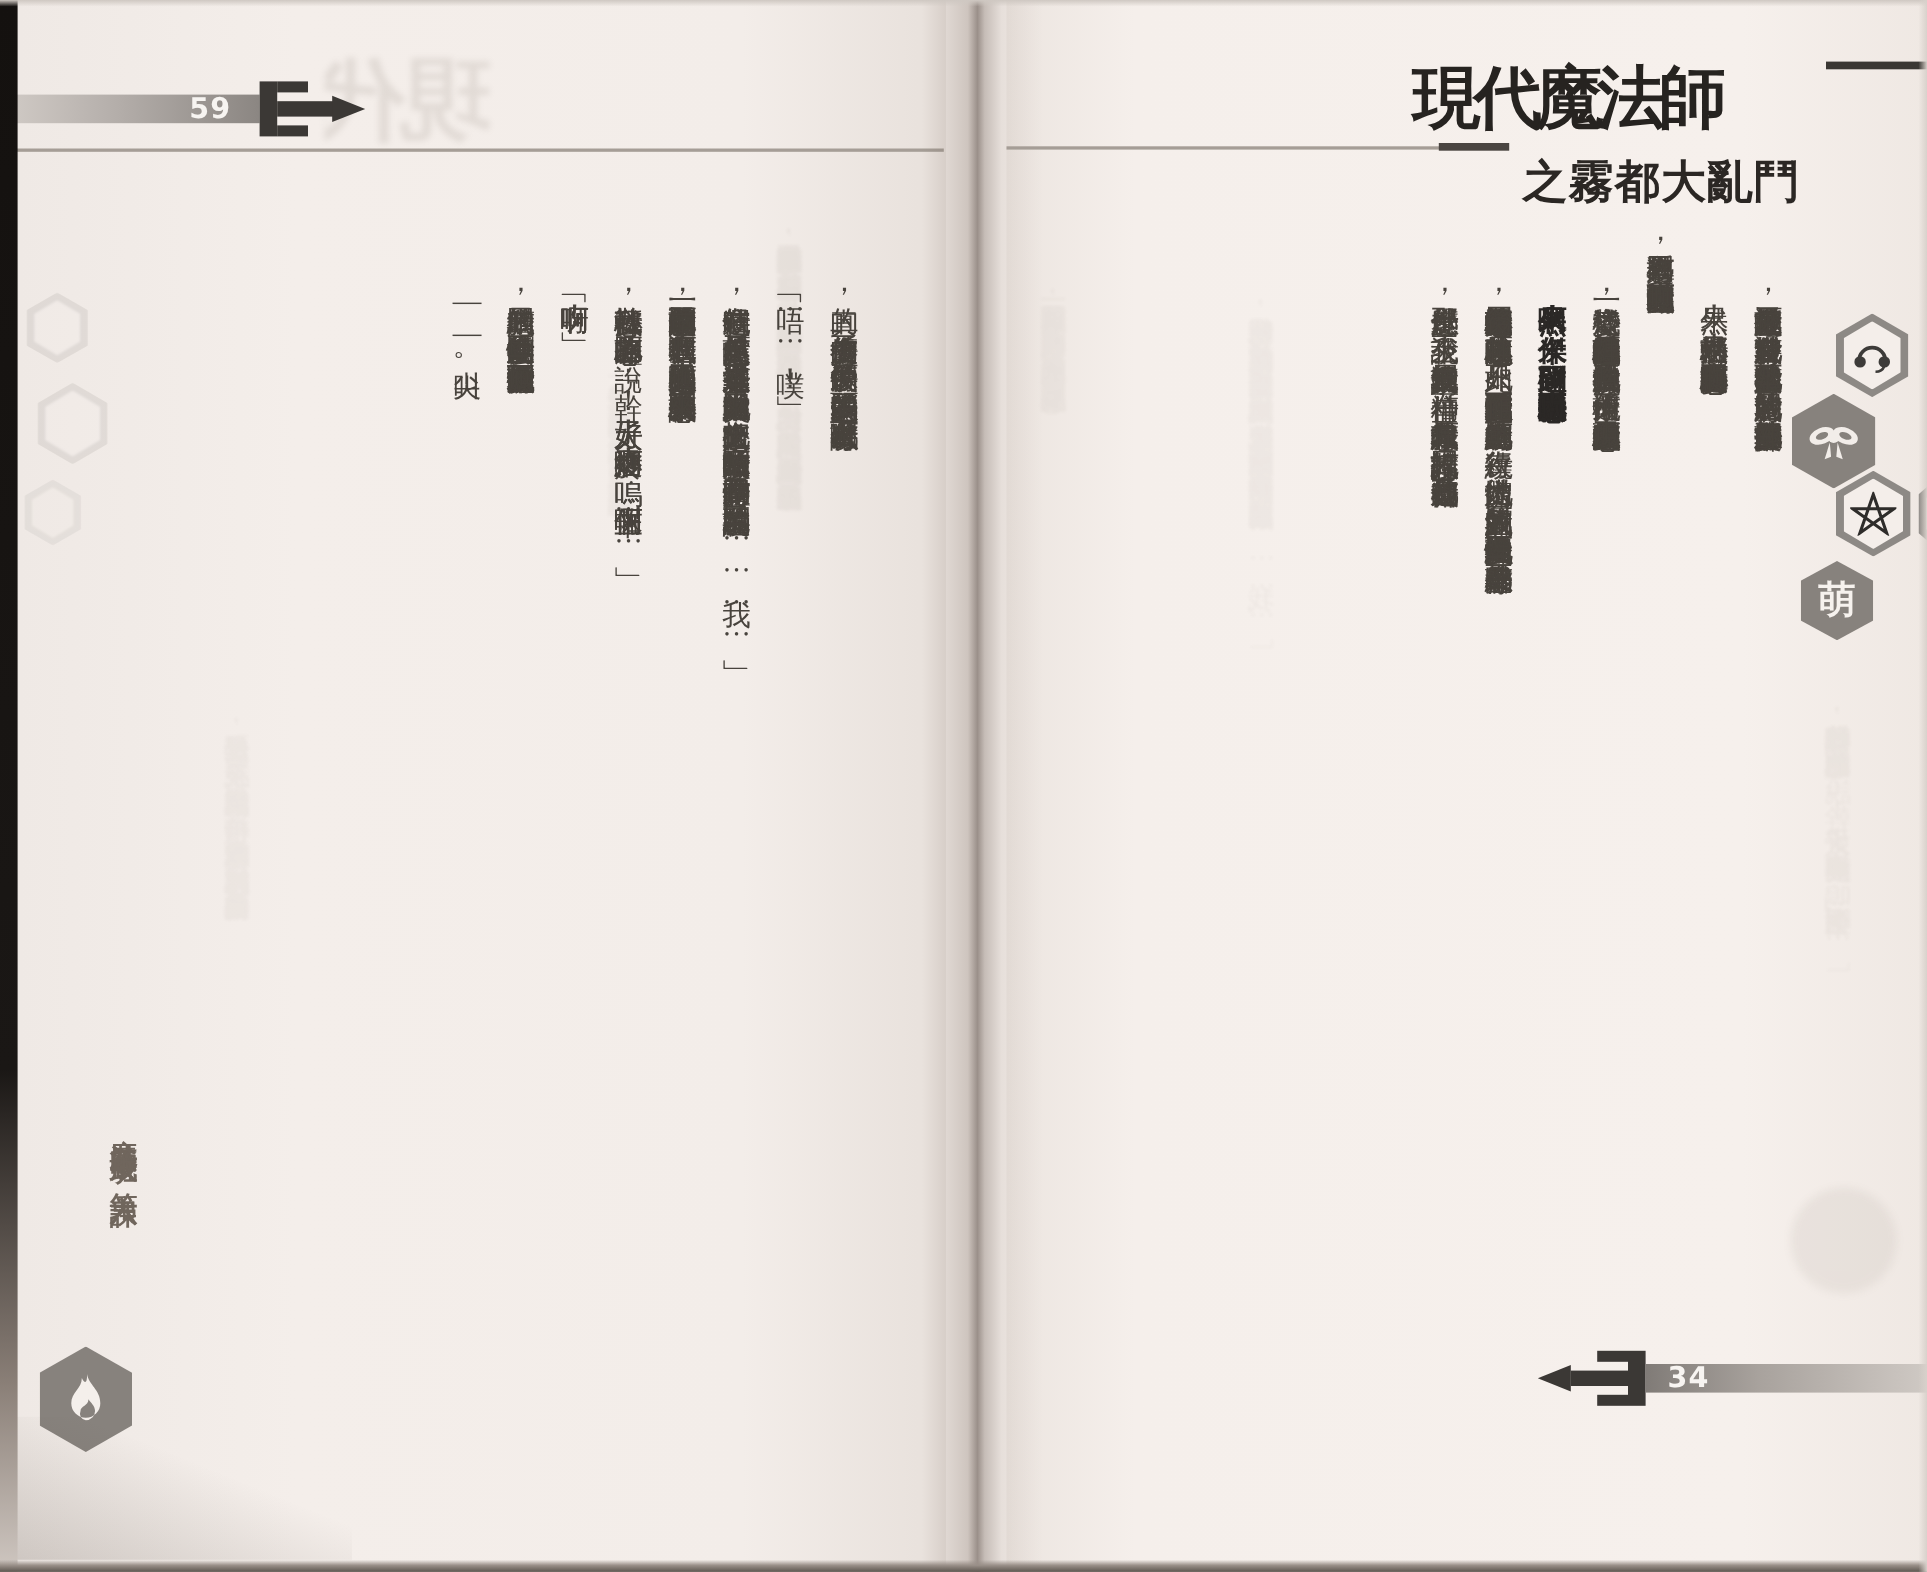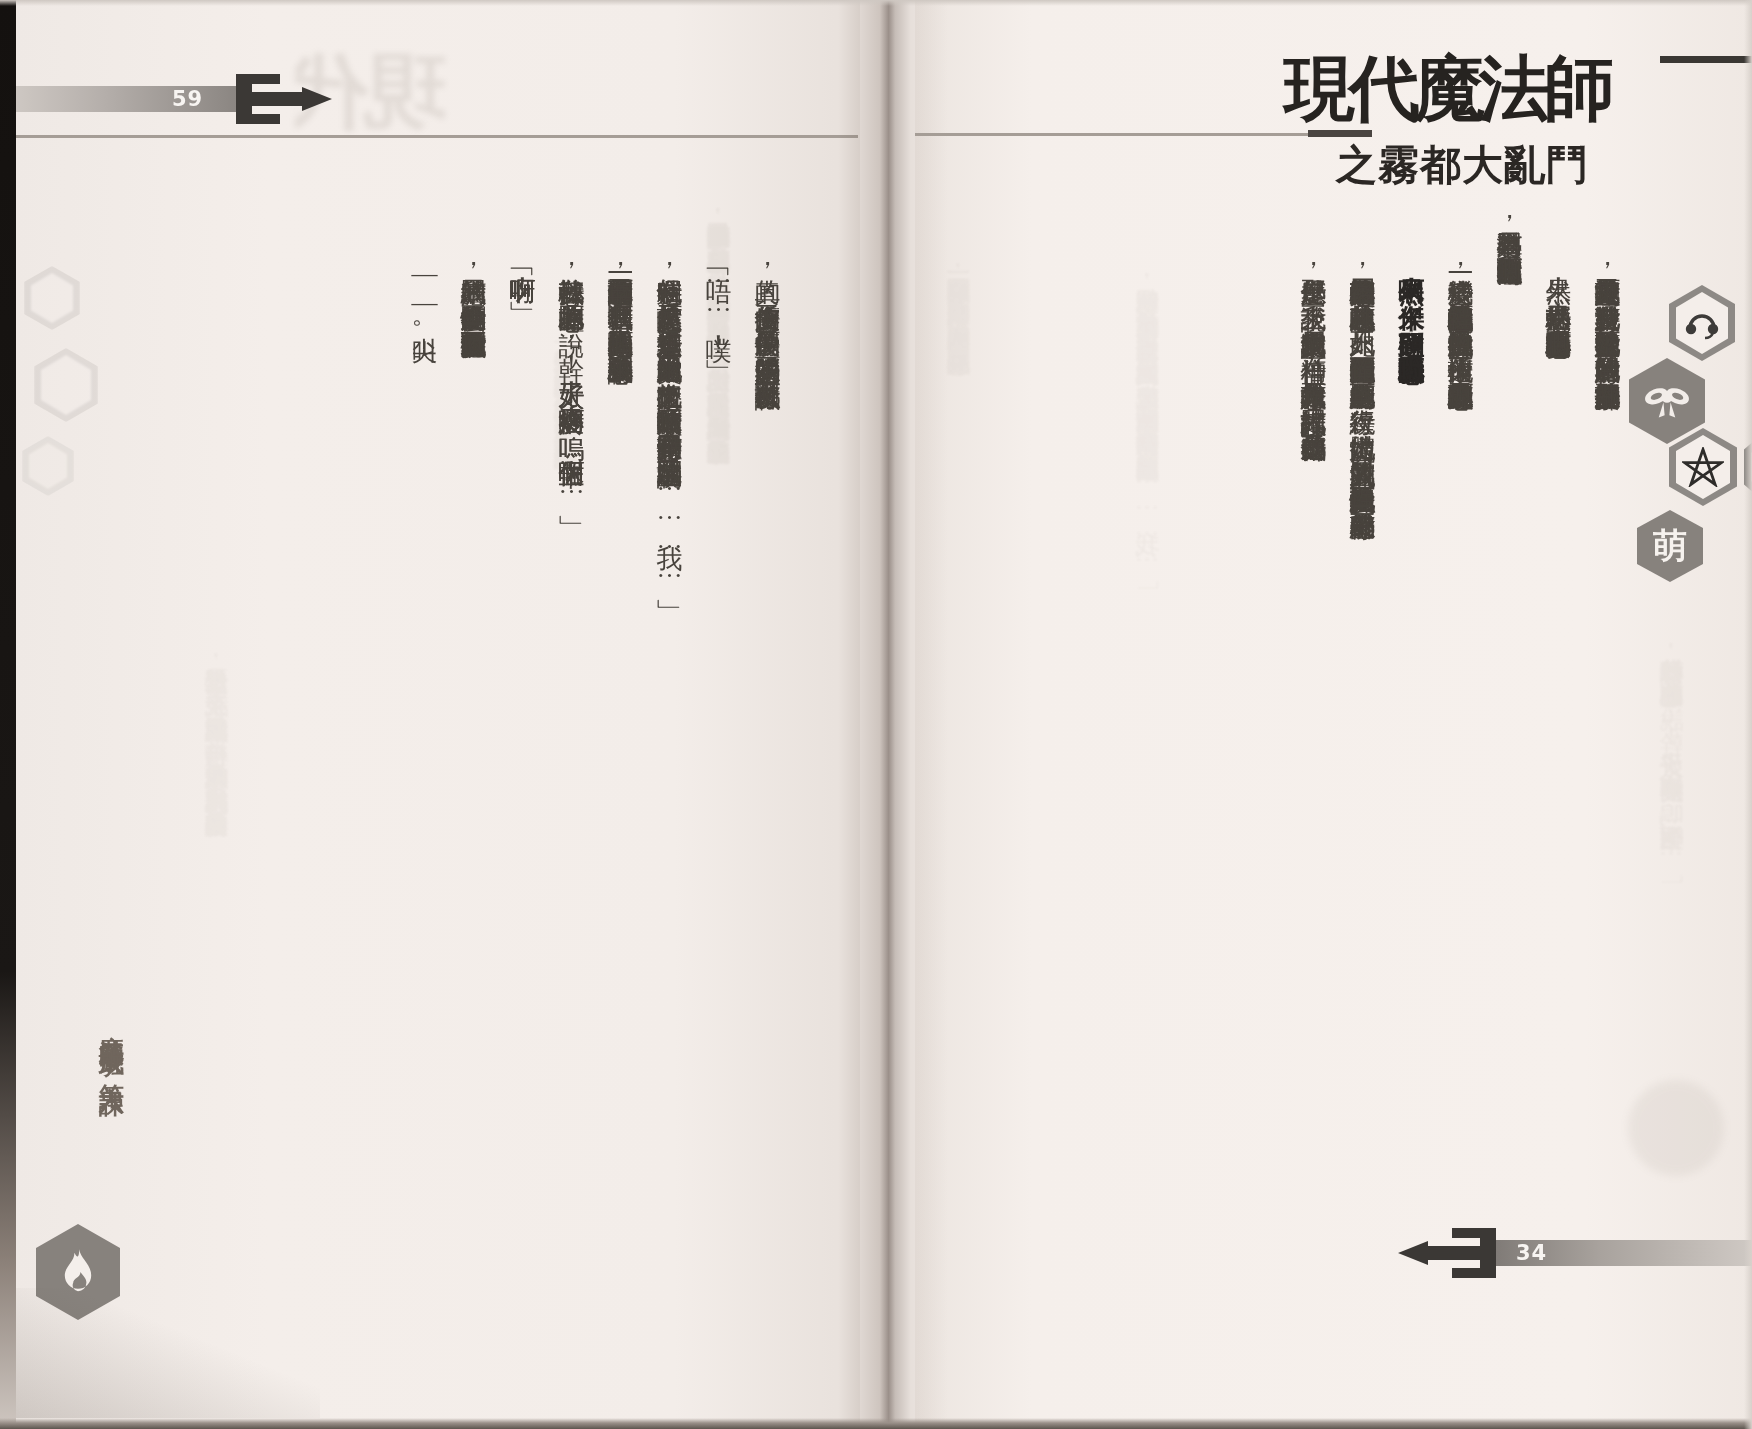--- a/index.html
+++ b/index.html
@@ -28,27 +28,27 @@
   .rule-dark-wedge{height:7px;background:#4a4541;}
   .logo-topbar{height:7px;background:#3a3733;}
 
   
   .blade{background:linear-gradient(90deg,#d2ccc7 0%,#b4aeaa 45%,#8b8682 100%);}
   .blade-r{background:linear-gradient(90deg,#807b77 0%,#a8a29d 40%,#cfc9c4 100%);}
   .sword-dark{background:#3b3835;}
   .tip-right{width:0;height:0;border-top:12px solid transparent;border-bottom:12px solid transparent;border-left:30px solid #3b3835;}
   .tip-left{width:0;height:0;border-top:12px solid transparent;border-bottom:12px solid transparent;border-right:30px solid #3b3835;}
   .pageno{color:#f7f4f1;font-family:"DejaVu Sans","Liberation Sans",sans-serif;
-    font-weight:bold;font-size:21px;line-height:26px;letter-spacing:1px;}
+    font-weight:bold;font-size:26px;line-height:26px;letter-spacing:1px;}
 
   
   .logo{font-family:"DejaVu Sans","Liberation Sans",sans-serif;font-weight:900;
-    color:#262320;font-size:71px;line-height:90px;letter-spacing:-6px;white-space:nowrap;}
+    color:#262320;font-size:62px;line-height:90px;letter-spacing:-6px;white-space:nowrap;}
   .sublogo{font-family:"DejaVu Sans","Liberation Sans",sans-serif;font-weight:900;
-    color:#2b2724;font-size:41px;line-height:42px;letter-spacing:1px;white-space:nowrap;}
+    color:#2b2724;font-size:41px;line-height:42px;letter-spacing:1px;white-space:nowrap;margin-left:48px;}
 
   
   .vtext{writing-mode:vertical-rl;text-orientation:upright;
     font-size:26px;line-height:49px;height:1015px;width:640px;top:212px;
     color:#48433d;letter-spacing:0;}
   .vtext p{margin:0;padding:0;}
   .vtext p.indent{text-indent:1.8em;}
   .vtext p.bold{font-weight:700;color:#2b2826;}
 
   

